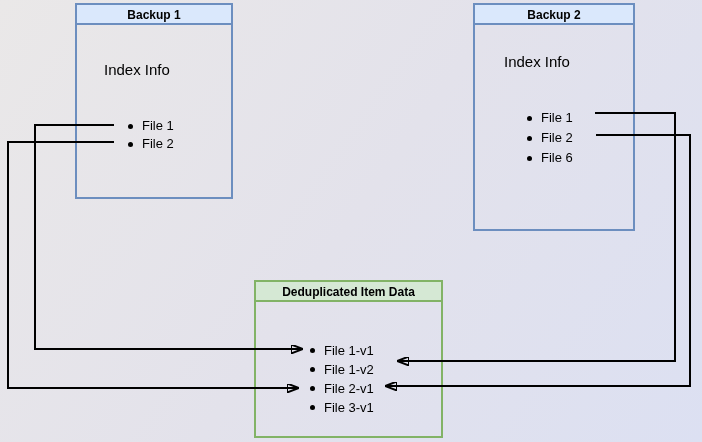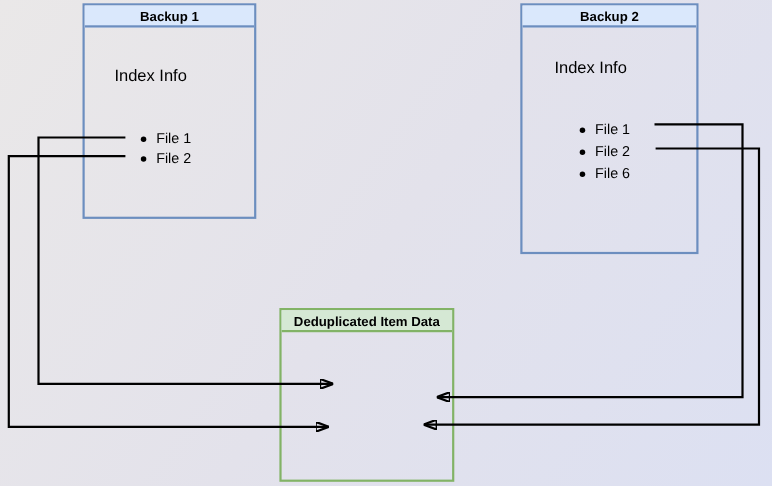--- a/index.html
+++ b/index.html
@@ -68,21 +68,21 @@
   #backup1 { left: 75px;  top: 3px;   width: 158px; height: 196px; }
   #backup1 .subtitle { left: 27px; top: 56px; }
   #backup1 ul { left: 51px; top: 112px; }
   #backup1 li { height: 18px; line-height: 18px; }
 
   #backup2 { left: 473px; top: 3px;   width: 162px; height: 228px; }
   #backup2 .subtitle { left: 29px; top: 48px; }
   #backup2 ul { left: 52px; top: 103px; }
   #backup2 li { height: 20px; line-height: 20px; }
 
-  #dedup   { left: 254px; top: 280px; width: 159px; height: 158px; }
+  #dedup   { left: 254px; top: 280px; width: 189px; height: 158px; }
   #dedup ul { left: 54px; top: 59px; }
   #dedup li { height: 19px; line-height: 19px; }
 
   #connector-layer {
     position: absolute;
     left: 0;
     top: 0;
     pointer-events: none;
   }
   #connector-layer path {
@@ -110,20 +110,26 @@
     <div class="subtitle">Index Info</div>
     <ul class="filelist">
       <li>File 1</li>
       <li>File 2</li>
       <li>File 6</li>
     </ul>
   </div>
 
   <div class="node green-node" id="dedup">
     <div class="header">Deduplicated Item Data</div>
+    <ul class="filelist">
+      <li>File 1-v1</li>
+      <li>File 1-v2</li>
+      <li>File 2-v1</li>
+      <li>File 3-v1</li>
+    </ul>
   </div>
 
   <svg id="connector-layer" width="702" height="442" viewBox="0 0 702 442">
     <defs>
       <marker id="arrowhead" markerWidth="12" markerHeight="9" refX="12" refY="4.5" orient="auto" markerUnits="userSpaceOnUse">
         <path d="M0,0 L12,4.5 L0,9 Z" fill="#000" stroke="none"></path>
       </marker>
     </defs>
     <path d="M114 125 H35 V349 H303" marker-end="url(#arrowhead)"></path>
     <path d="M114 142 H8 V388 H299" marker-end="url(#arrowhead)"></path>

